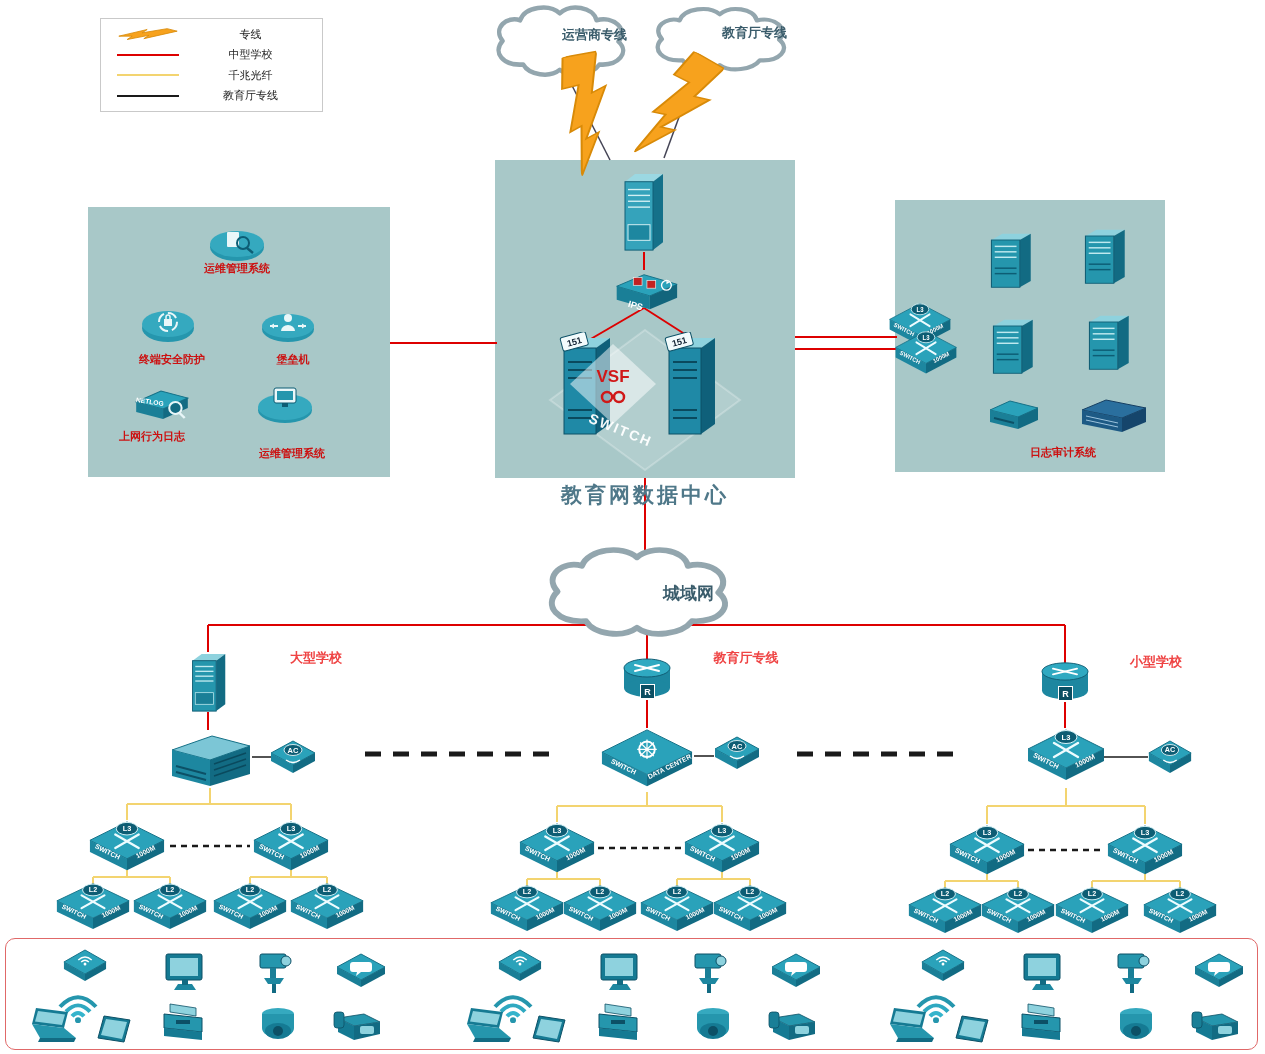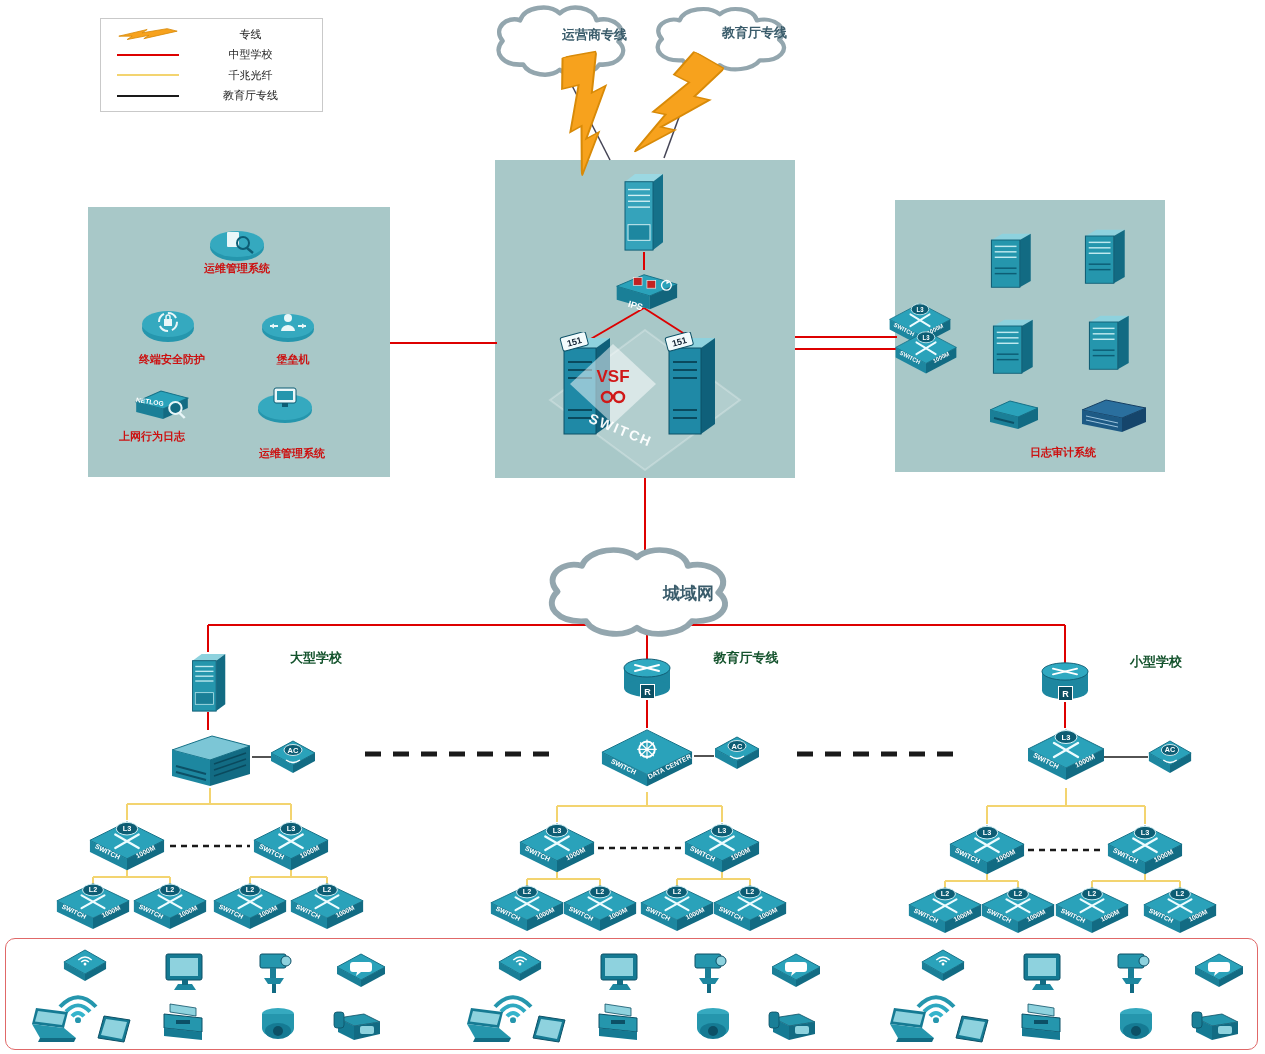--- a/index.html
+++ b/index.html
@@ -3,21 +3,21 @@
 <meta charset="utf-8">
 <style>
 *{margin:0;padding:0;box-sizing:border-box}
 body{font-family:"Liberation Sans",sans-serif;background:#fff}
 .stage{position:relative;width:1265px;height:1054px;background:#fff;overflow:hidden}
 .lines{position:absolute;left:0;top:0;z-index:1;pointer-events:none}
 .zone{position:absolute;z-index:0;background:#a8c8c8}
 .node{position:absolute;z-index:2}
 .node svg{display:block;width:100%;height:100%}
 .lbl{position:absolute;z-index:3;font-weight:bold;color:#cc1111;font-size:11px;text-align:center;line-height:15px}
-.school-lbl{font-size:13px;color:#14532d}
+.school-lbl{font-size:13px;color:#ef4444}
 .dc-title{position:absolute;z-index:3;font-family:"Liberation Serif",serif;font-size:21px;font-weight:bold;color:#4f7889;letter-spacing:3px;text-align:center}
 .cloud-lbl{position:absolute;z-index:3;font-family:"Liberation Serif",serif;font-weight:bold;color:#3a5c6b;text-align:right}
 .legend{position:absolute;left:100px;top:18px;width:223px;height:94px;border:1px solid #c9c9c9;background:#fff;z-index:3;display:flex;flex-direction:column;justify-content:space-around;padding:5px 8px}
 .lrow{display:flex;align-items:center;height:19px}
 .lico{width:78px;display:flex;justify-content:center;align-items:center}
 .lline{width:62px;height:0;border-top:2px solid #000;margin:0 8px}
 .ltxt{flex:1;text-align:center;font-size:11px;color:#222}
 .strip{position:absolute;left:5px;top:938px;width:1253px;height:112px;border:1px solid #e06868;border-radius:10px;z-index:0}
 .rbadge{position:absolute;z-index:4;background:#0b4f63;border:1px solid #fff;color:#fff;font-size:9px;font-weight:bold;display:flex;align-items:center;justify-content:center}
 .ghost-sw{position:absolute;z-index:3;color:rgba(255,255,255,.95);font-weight:bold;font-size:14px;letter-spacing:2px;transform:rotate(22deg)}
@@ -193,20 +193,21 @@
       <svg viewBox="0 0 90 84" preserveAspectRatio="none">
         <polygon points="45,2 88,42 45,82 2,42" fill="rgba(255,255,255,0.5)"></polygon>
         <text x="45" y="40" font-size="17" font-weight="bold" fill="#d01818" text-anchor="middle">VSF</text>
         <g stroke="#d01818" stroke-width="2.5" fill="none">
           <circle cx="39" cy="55" r="5"></circle>
           <circle cx="51" cy="55" r="5"></circle>
         </g>
       </svg>
     </div>
   <div class="ghost-sw" style="left:586px;top:428px;width:100px">SWITCH</div>
+  <div class="dc-title" style="left:495px;top:481px;width:300px">教育网数据中心</div>
 
   <div class="node" style="left:208px;top:224px;width:58px;height:38px">
       <svg viewBox="0 0 58 38" preserveAspectRatio="none">
         <ellipse cx="29" cy="23" rx="27" ry="14" fill="#2596ad"></ellipse>
         <ellipse cx="29" cy="20" rx="27" ry="13" fill="#35a9bf"></ellipse>
         <rect x="19" y="8" width="12" height="15" rx="1" fill="#eaf7f9"></rect>
         <circle cx="35" cy="19" r="6" fill="none" stroke="#0d5d74" stroke-width="2"></circle>
         <line x1="39" y1="24" x2="45" y2="29" stroke="#0d5d74" stroke-width="2.4"></line>
       </svg>
     </div>

